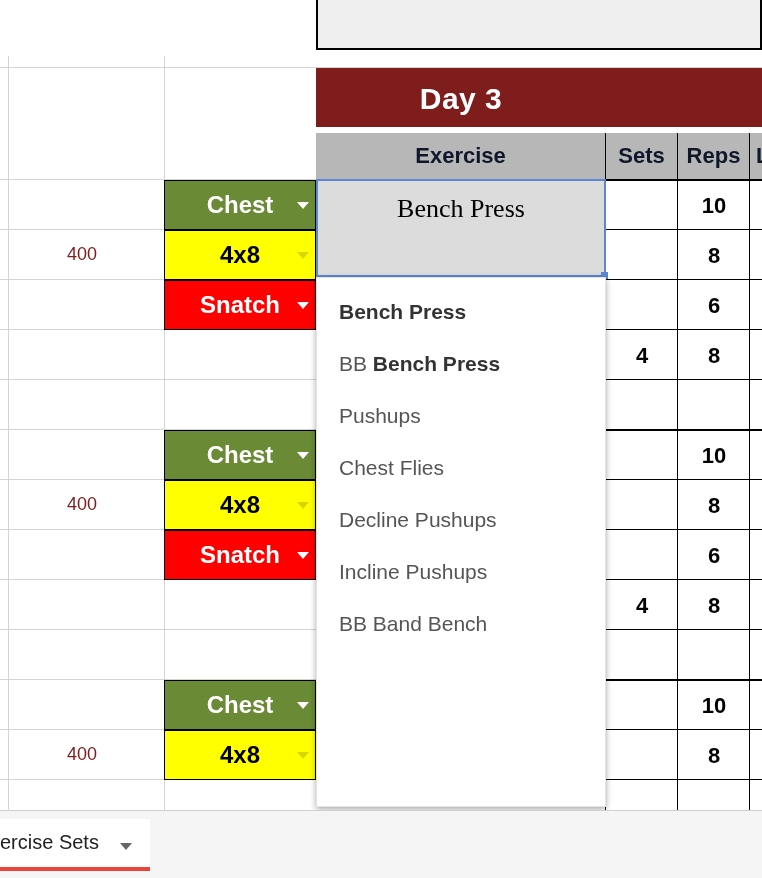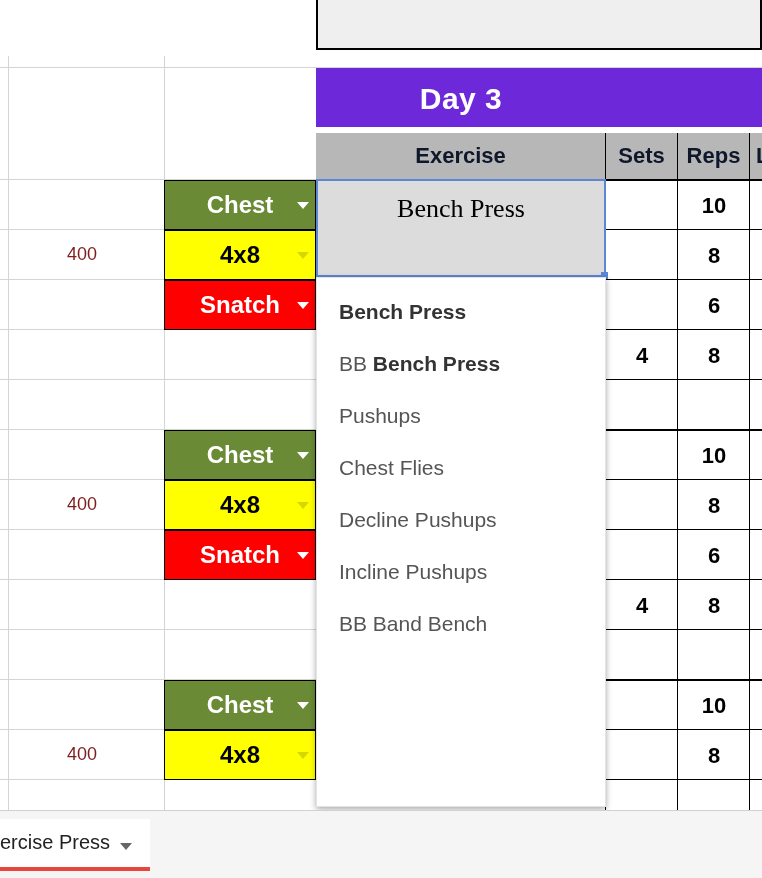--- a/index.html
+++ b/index.html
@@ -59,21 +59,21 @@
     box-sizing: border-box;
   }
 
   
   .dayband {
     position: absolute;
     left: 316px;
     top: 68px;
     width: 446px;
     height: 59px;
-    background: #6d28d9;
+    background: #7f1d1d;
     color: #ffffff;
   }
   .dayband .day-title {
     position: absolute;
     left: 0;
     top: 14px;
     width: 290px;
     text-align: center;
     font-size: 30px;
     font-weight: bold;
@@ -398,16 +398,16 @@
   <div class="opt">
     <span>Incline Pushups</span>
   </div>
   <div class="opt">
     <span>BB Band Bench</span>
   </div>
 </div>
 
 <div class="tabbar">
   <div class="sheettab">
-    <div class="label">ercise Press</div>
+    <div class="label">ercise Sets</div>
     <div class="caret"></div>
   </div>
 </div>
 
 </body></html>

